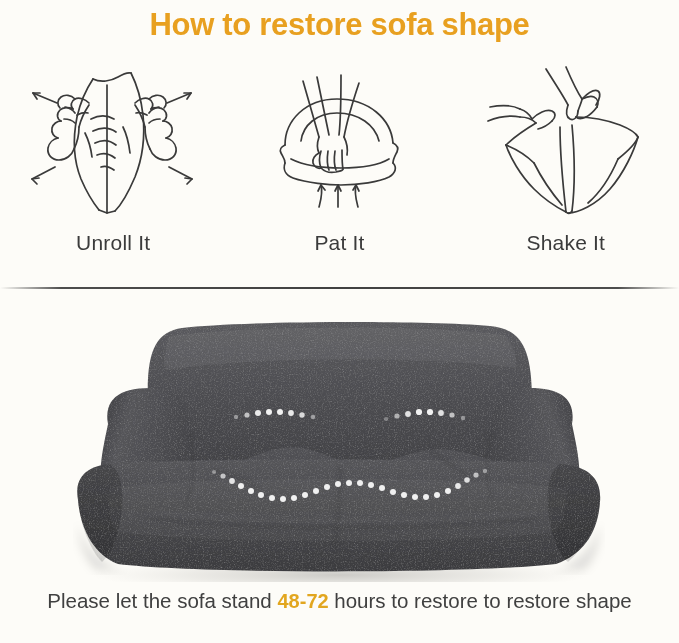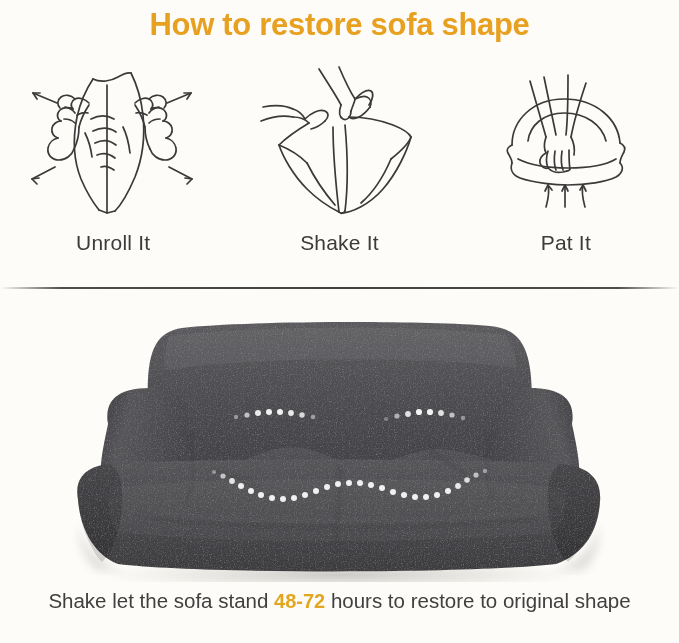--- a/index.html
+++ b/index.html
@@ -159,60 +159,20 @@
           <path d="M177 124 L 170 123 M177 124 L 172 129"></path>
         </g>
       </svg>
       <div class="step-label">Unroll It</div>
     </div>
 
     <div class="step">
       <svg class="step-art" viewBox="0 0 196 160">
         <g fill="none" stroke="#3a3a3a" stroke-width="1.7" stroke-linecap="round" stroke-linejoin="round">
 
-          <path d="M78 14 C 88 30, 96 42, 100 50"></path>
-          <path d="M98 12 C 104 26, 110 38, 114 44"></path>
-
-          <path d="M100 50 C 98 56, 98 62, 102 64 C 106 66, 110 62, 110 56"></path>
-          <path d="M110 56 C 112 50, 114 46, 114 44"></path>
-          <path d="M114 44 C 118 42, 122 40, 126 42 C 130 44, 131 48, 129 52"></path>
-          <path d="M129 52 C 126 56, 122 60, 118 62"></path>
-          <path d="M118 62 C 114 64, 110 64, 108 62"></path>
-
-          <path d="M114 44 C 120 38, 126 34, 130 36 C 133 38, 132 44, 128 50"></path>
-
-          <path d="M22 52 C 32 50, 44 50, 52 54"></path>
-          <path d="M20 66 C 30 62, 42 60, 52 62"></path>
-          <path d="M52 54 C 58 56, 62 60, 64 64"></path>
-          <path d="M52 62 C 58 62, 64 64, 68 68"></path>
-          <path d="M64 64 C 70 58, 78 54, 84 56 C 88 58, 88 62, 84 66"></path>
-          <path d="M84 66 C 80 70, 74 73, 70 74"></path>
-
-          <path d="M68 68 C 58 74, 46 82, 38 90"></path>
-          <path d="M38 90 C 48 94, 58 100, 66 108"></path>
-          <path d="M38 90 C 42 102, 52 120, 66 134 C 78 146, 92 154, 98 157"></path>
-          <path d="M66 108 C 72 120, 82 136, 94 150"></path>
-
-          <path d="M108 62 C 118 62, 136 64, 152 70 C 162 74, 168 78, 170 82"></path>
-          <path d="M170 82 C 168 88, 160 96, 150 104"></path>
-          <path d="M170 82 C 166 96, 156 118, 142 134 C 128 150, 110 158, 100 158"></path>
-          <path d="M150 104 C 144 118, 134 136, 120 148"></path>
-
-          <path d="M92 72 C 92 92, 94 122, 98 157"></path>
-          <path d="M104 70 C 106 92, 108 124, 104 156"></path>
-          <path d="M98 157 C 100 159, 102 159, 104 156"></path>
-        </g>
-      </svg>
-      <div class="step-label">Shake It</div>
-    </div>
-
-    <div class="step">
-      <svg class="step-art" viewBox="0 0 196 160">
-        <g fill="none" stroke="#3a3a3a" stroke-width="1.7" stroke-linecap="round" stroke-linejoin="round">
-
           <path d="M44 90 C 44 66, 64 44, 96 44 C 128 44, 150 64, 152 88"></path>
           <path d="M44 90 C 40 92, 38 94, 40 98 C 42 102, 44 104, 44 108"></path>
           <path d="M152 88 C 156 90, 158 93, 156 97 C 154 101, 152 104, 152 108"></path>
 
           <path d="M60 86 C 62 70, 76 58, 96 58 C 118 58, 134 70, 138 86"></path>
 
           <path d="M44 108 C 42 114, 44 120, 52 123 C 66 128, 88 130, 100 130
                    C 118 130, 138 127, 148 122 C 155 118, 156 112, 152 108"></path>
           <path d="M50 104 C 62 110, 82 113, 100 113 C 120 113, 138 110, 148 104"></path>
 
@@ -237,20 +197,60 @@
         <g fill="none" stroke="#3a3a3a" stroke-width="1.7" stroke-linecap="round" stroke-linejoin="round">
           <path d="M78 152 C 80 144, 82 138, 80 130"></path>
           <path d="M80 130 L 77 136 M80 130 L 84 135"></path>
           <path d="M97 152 L 97 130"></path>
           <path d="M97 130 L 94 136 M97 130 L 100 136"></path>
           <path d="M117 152 C 115 144, 113 138, 115 130"></path>
           <path d="M115 130 L 112 135 M115 130 L 118 136"></path>
         </g>
       </svg>
       <div class="step-label">Pat It</div>
+    </div>
+
+    <div class="step">
+      <svg class="step-art" viewBox="0 0 196 160">
+        <g fill="none" stroke="#3a3a3a" stroke-width="1.7" stroke-linecap="round" stroke-linejoin="round">
+
+          <path d="M78 14 C 88 30, 96 42, 100 50"></path>
+          <path d="M98 12 C 104 26, 110 38, 114 44"></path>
+
+          <path d="M100 50 C 98 56, 98 62, 102 64 C 106 66, 110 62, 110 56"></path>
+          <path d="M110 56 C 112 50, 114 46, 114 44"></path>
+          <path d="M114 44 C 118 42, 122 40, 126 42 C 130 44, 131 48, 129 52"></path>
+          <path d="M129 52 C 126 56, 122 60, 118 62"></path>
+          <path d="M118 62 C 114 64, 110 64, 108 62"></path>
+
+          <path d="M114 44 C 120 38, 126 34, 130 36 C 133 38, 132 44, 128 50"></path>
+
+          <path d="M22 52 C 32 50, 44 50, 52 54"></path>
+          <path d="M20 66 C 30 62, 42 60, 52 62"></path>
+          <path d="M52 54 C 58 56, 62 60, 64 64"></path>
+          <path d="M52 62 C 58 62, 64 64, 68 68"></path>
+          <path d="M64 64 C 70 58, 78 54, 84 56 C 88 58, 88 62, 84 66"></path>
+          <path d="M84 66 C 80 70, 74 73, 70 74"></path>
+
+          <path d="M68 68 C 58 74, 46 82, 38 90"></path>
+          <path d="M38 90 C 48 94, 58 100, 66 108"></path>
+          <path d="M38 90 C 42 102, 52 120, 66 134 C 78 146, 92 154, 98 157"></path>
+          <path d="M66 108 C 72 120, 82 136, 94 150"></path>
+
+          <path d="M108 62 C 118 62, 136 64, 152 70 C 162 74, 168 78, 170 82"></path>
+          <path d="M170 82 C 168 88, 160 96, 150 104"></path>
+          <path d="M170 82 C 166 96, 156 118, 142 134 C 128 150, 110 158, 100 158"></path>
+          <path d="M150 104 C 144 118, 134 136, 120 148"></path>
+
+          <path d="M92 72 C 92 92, 94 122, 98 157"></path>
+          <path d="M104 70 C 106 92, 108 124, 104 156"></path>
+          <path d="M98 157 C 100 159, 102 159, 104 156"></path>
+        </g>
+      </svg>
+      <div class="step-label">Shake It</div>
     </div>
 
   </div>
 
   <div class="divider"></div>
 
   <div class="sofa-wrap">
     <svg class="sofa-svg" viewBox="0 0 679 290" preserveAspectRatio="none">
       <defs>
 
@@ -428,17 +428,17 @@
         <circle cx="448" cy="199" r="3.0" opacity="1"></circle>
         <circle cx="458" cy="194" r="2.9" opacity="0.95"></circle>
         <circle cx="467" cy="188" r="2.8" opacity="0.88"></circle>
         <circle cx="476" cy="183" r="2.6" opacity="0.7"></circle>
         <circle cx="485" cy="179" r="2.2" opacity="0.48"></circle>
       </g>
     </svg>
   </div>
 
   <div class="footer-note">
-    <span>Shake let the sofa stand </span><span class="hl">48-72</span><span> hours to restore</span>
-    <span>to original shape</span>
+    <span>Please let the sofa stand </span><span class="hl">48-72</span><span> hours to restore</span>
+    <span>to restore shape</span>
   </div>
 
 </div>
 
 </body></html>

